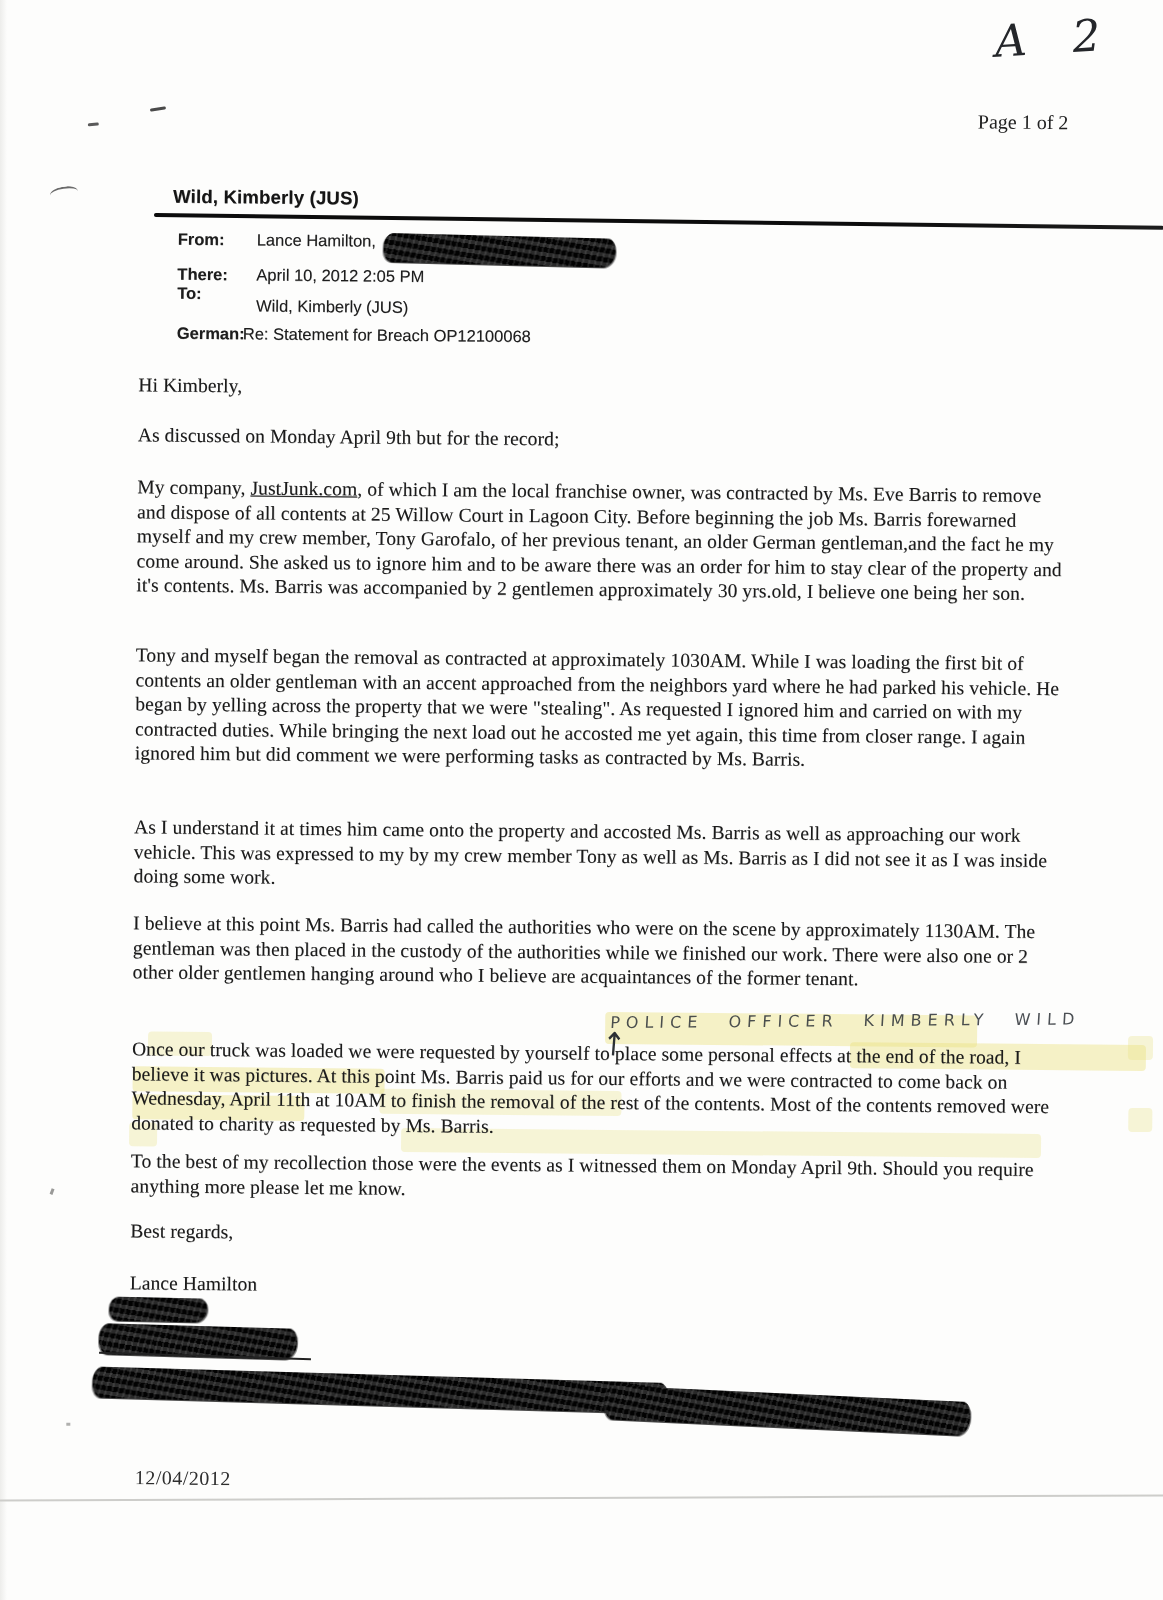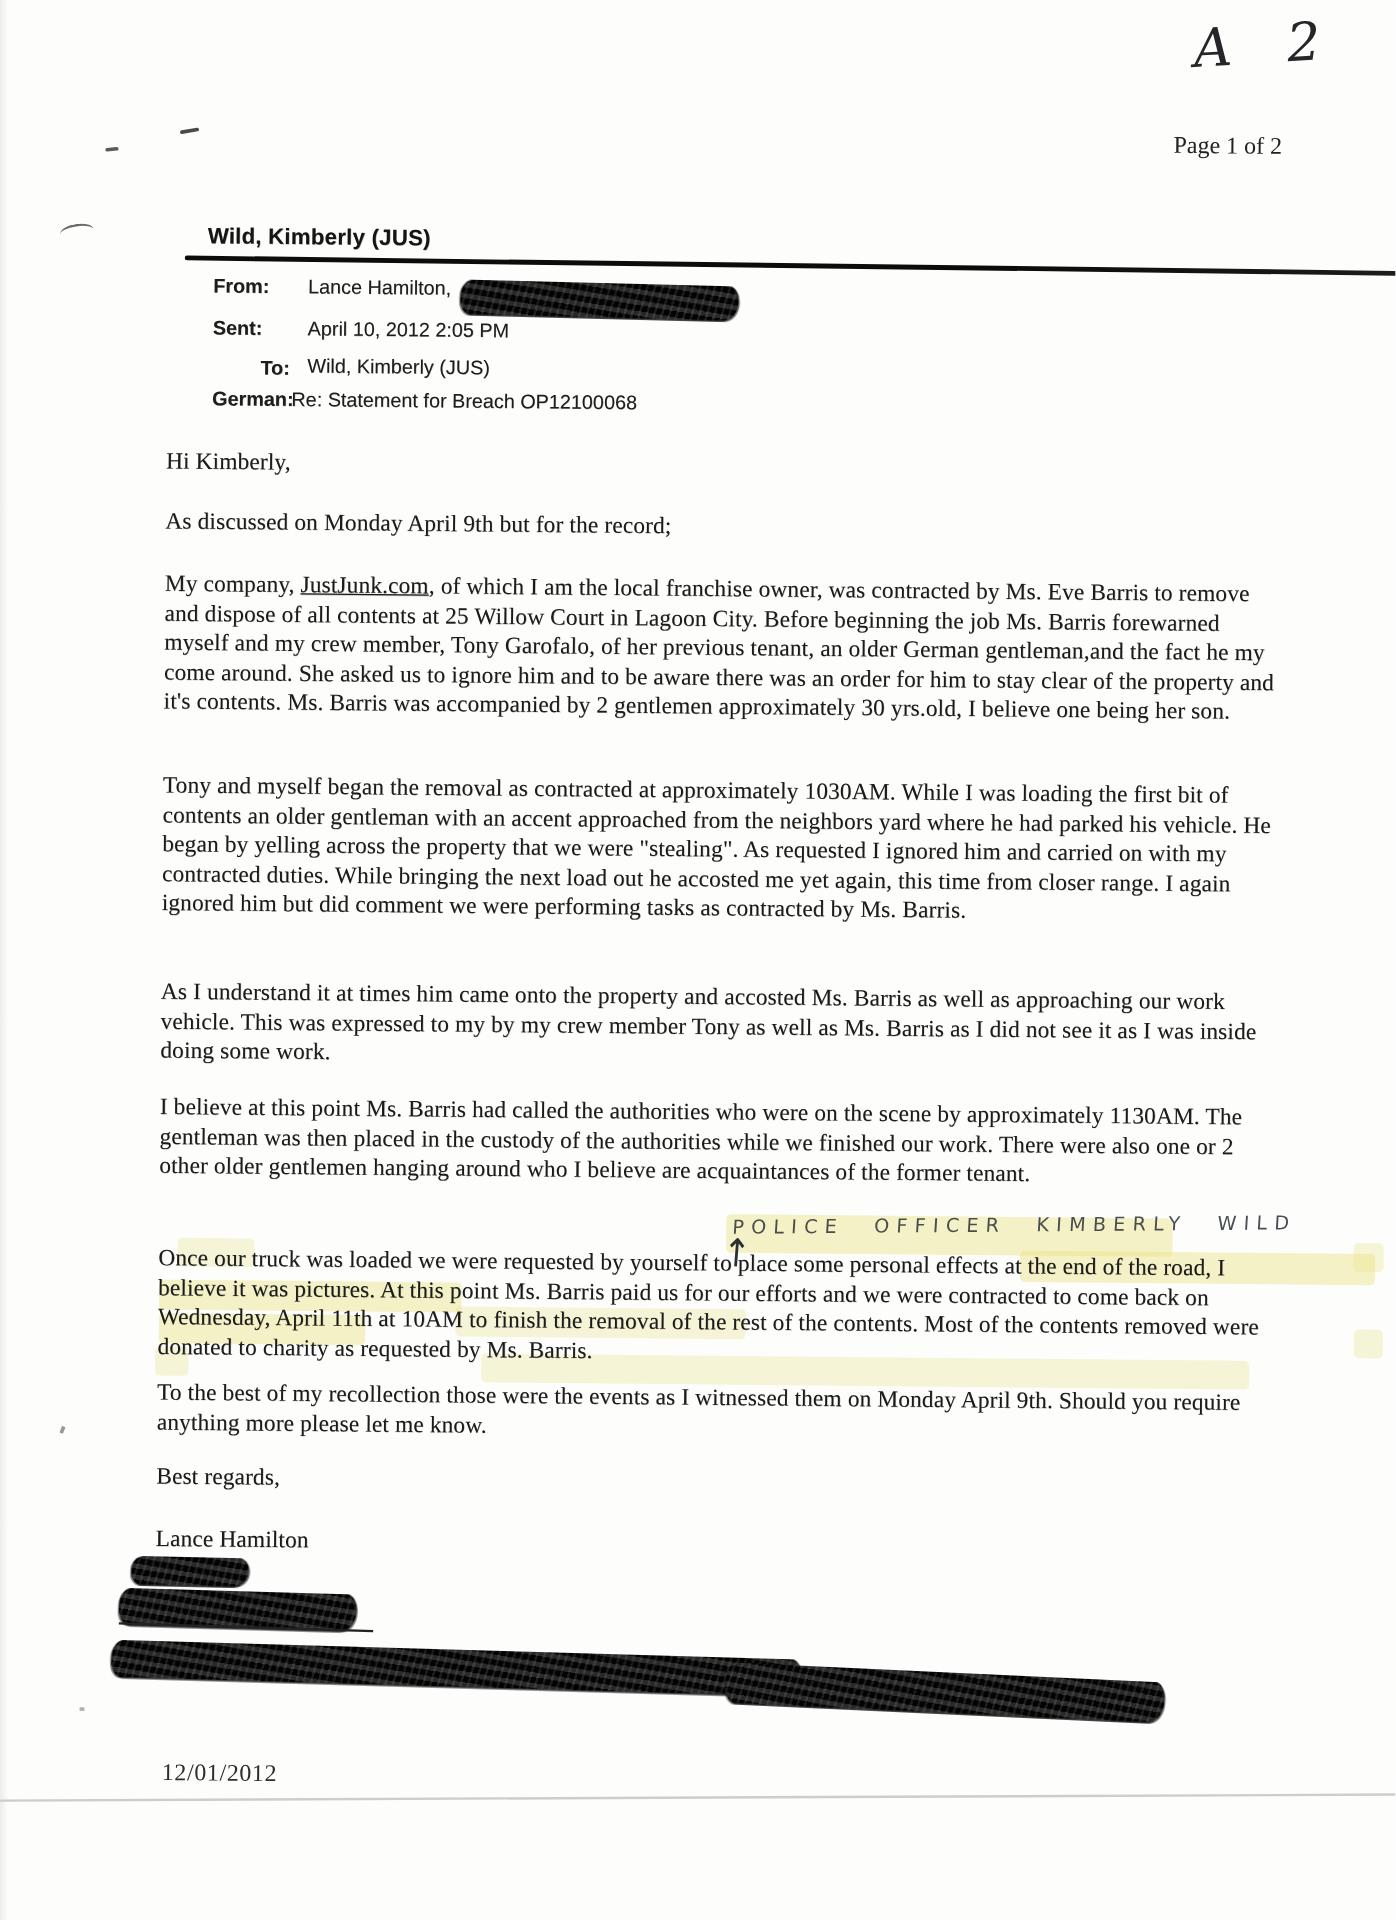--- a/index.html
+++ b/index.html
@@ -85,25 +85,25 @@
     <div class="abs title">Wild, Kimberly (JUS)</div>
     <div class="abs rule"></div>
 
     <div class="abs hrow" style="left:180px;top:228px;">
       <span class="hlbl">From:</span>
     </div>
     <div class="abs hrow" style="left:259px;top:228px;">Lance Hamilton,</div>
     <div class="abs redact r0"></div>
 
     <div class="abs hrow" style="left:180px;top:263px;">
-      <span class="hlbl">Sent:</span>
+      <span class="hlbl">There:</span>
     </div>
     <div class="abs hrow" style="left:259px;top:263px;">April 10, 2012 2:05 PM</div>
 
-    <div class="abs hrow" style="left:180px;top:296px;margin-left:40px;">
+    <div class="abs hrow" style="left:180px;top:282px;">
       <span class="hlbl">To:</span>
     </div>
     <div class="abs hrow" style="left:259px;top:294px;">Wild, Kimberly (JUS)</div>
 
     <div class="abs hrow" style="left:180px;top:322px;">
       <span class="hlbl">German:</span>
     </div>
     <div class="abs hrow" style="left:246px;top:322px;">Re: Statement for Breach OP12100068</div>
 
     <div class="abs hl faint" style="left:158px;top:1030px;width:64px;height:24px;"></div>
@@ -133,18 +133,18 @@
     <div class="abs note">POLICE OFFICER KIMBERLY WILD</div>
     <div class="abs arrow">↑</div>
 
     <div class="abs redact r1"></div>
     <div class="abs redact r2"></div>
     <div class="abs r2u"></div>
     <div class="abs redact r3a"></div>
     <div class="abs redact r3b"></div>
 
     <div class="abs datewrap">
-      <span class="date">12/01/2012</span>
+      <span class="date">12/04/2012</span>
     </div>
   </div>
 
   <div class="scanline"></div>
 </div>
 
 </body></html>

